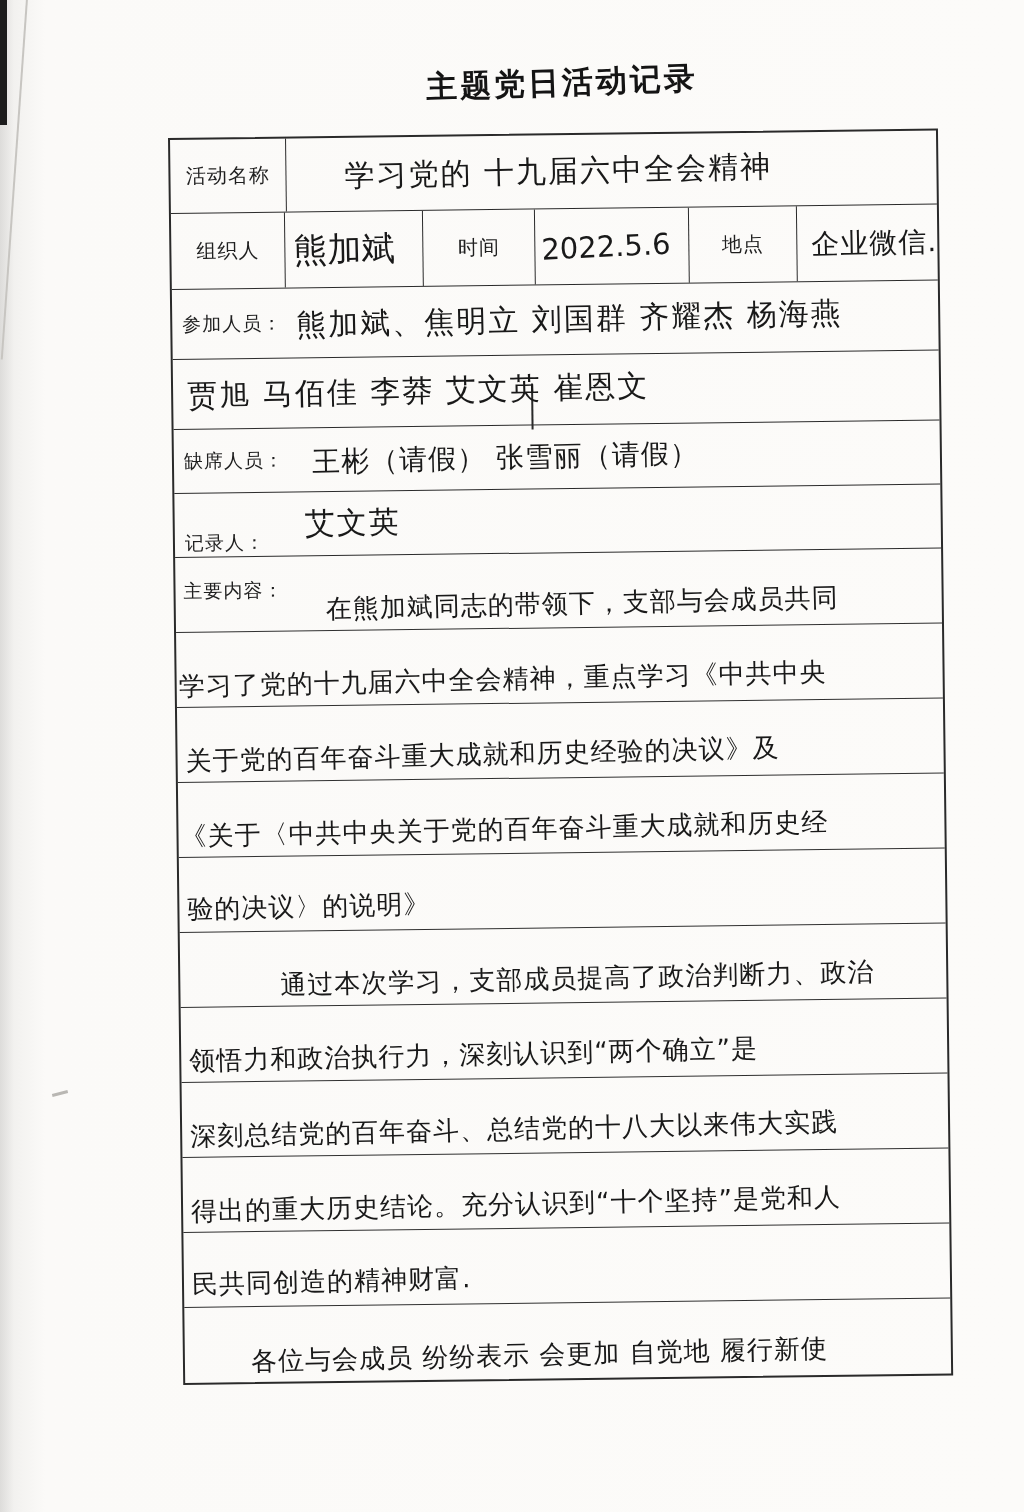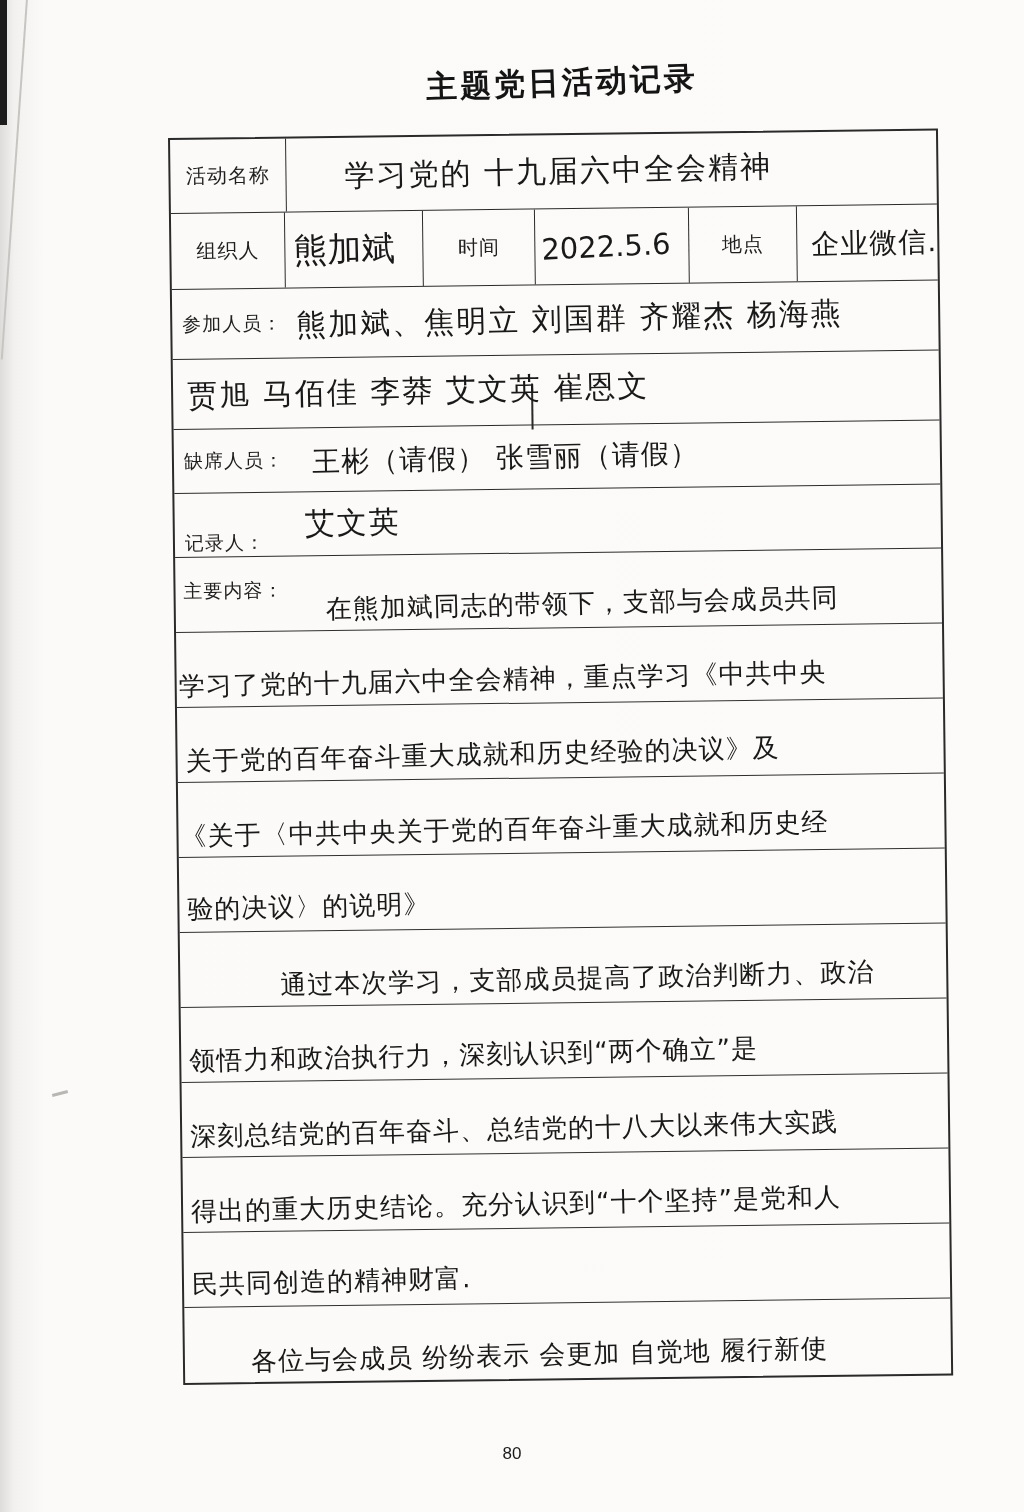--- a/index.html
+++ b/index.html
@@ -157,14 +157,13 @@
       <span class="hw mc-text">得出的重大历史结论。充分认识到“十个坚持”是党和人</span>
     </div>
     <div class="mc-row">
       <span class="hw mc-text">民共同创造的精神财富.</span>
     </div>
     <div class="mc-row" style="padding-left:66px;">
       <span class="hw mc-text">各位与会成员 纷纷表示 会更加 自觉地 履行新使</span>
     </div>
   </div>
 
-  <div class="page-num">80</div>
 </div>
 
 </body></html>

